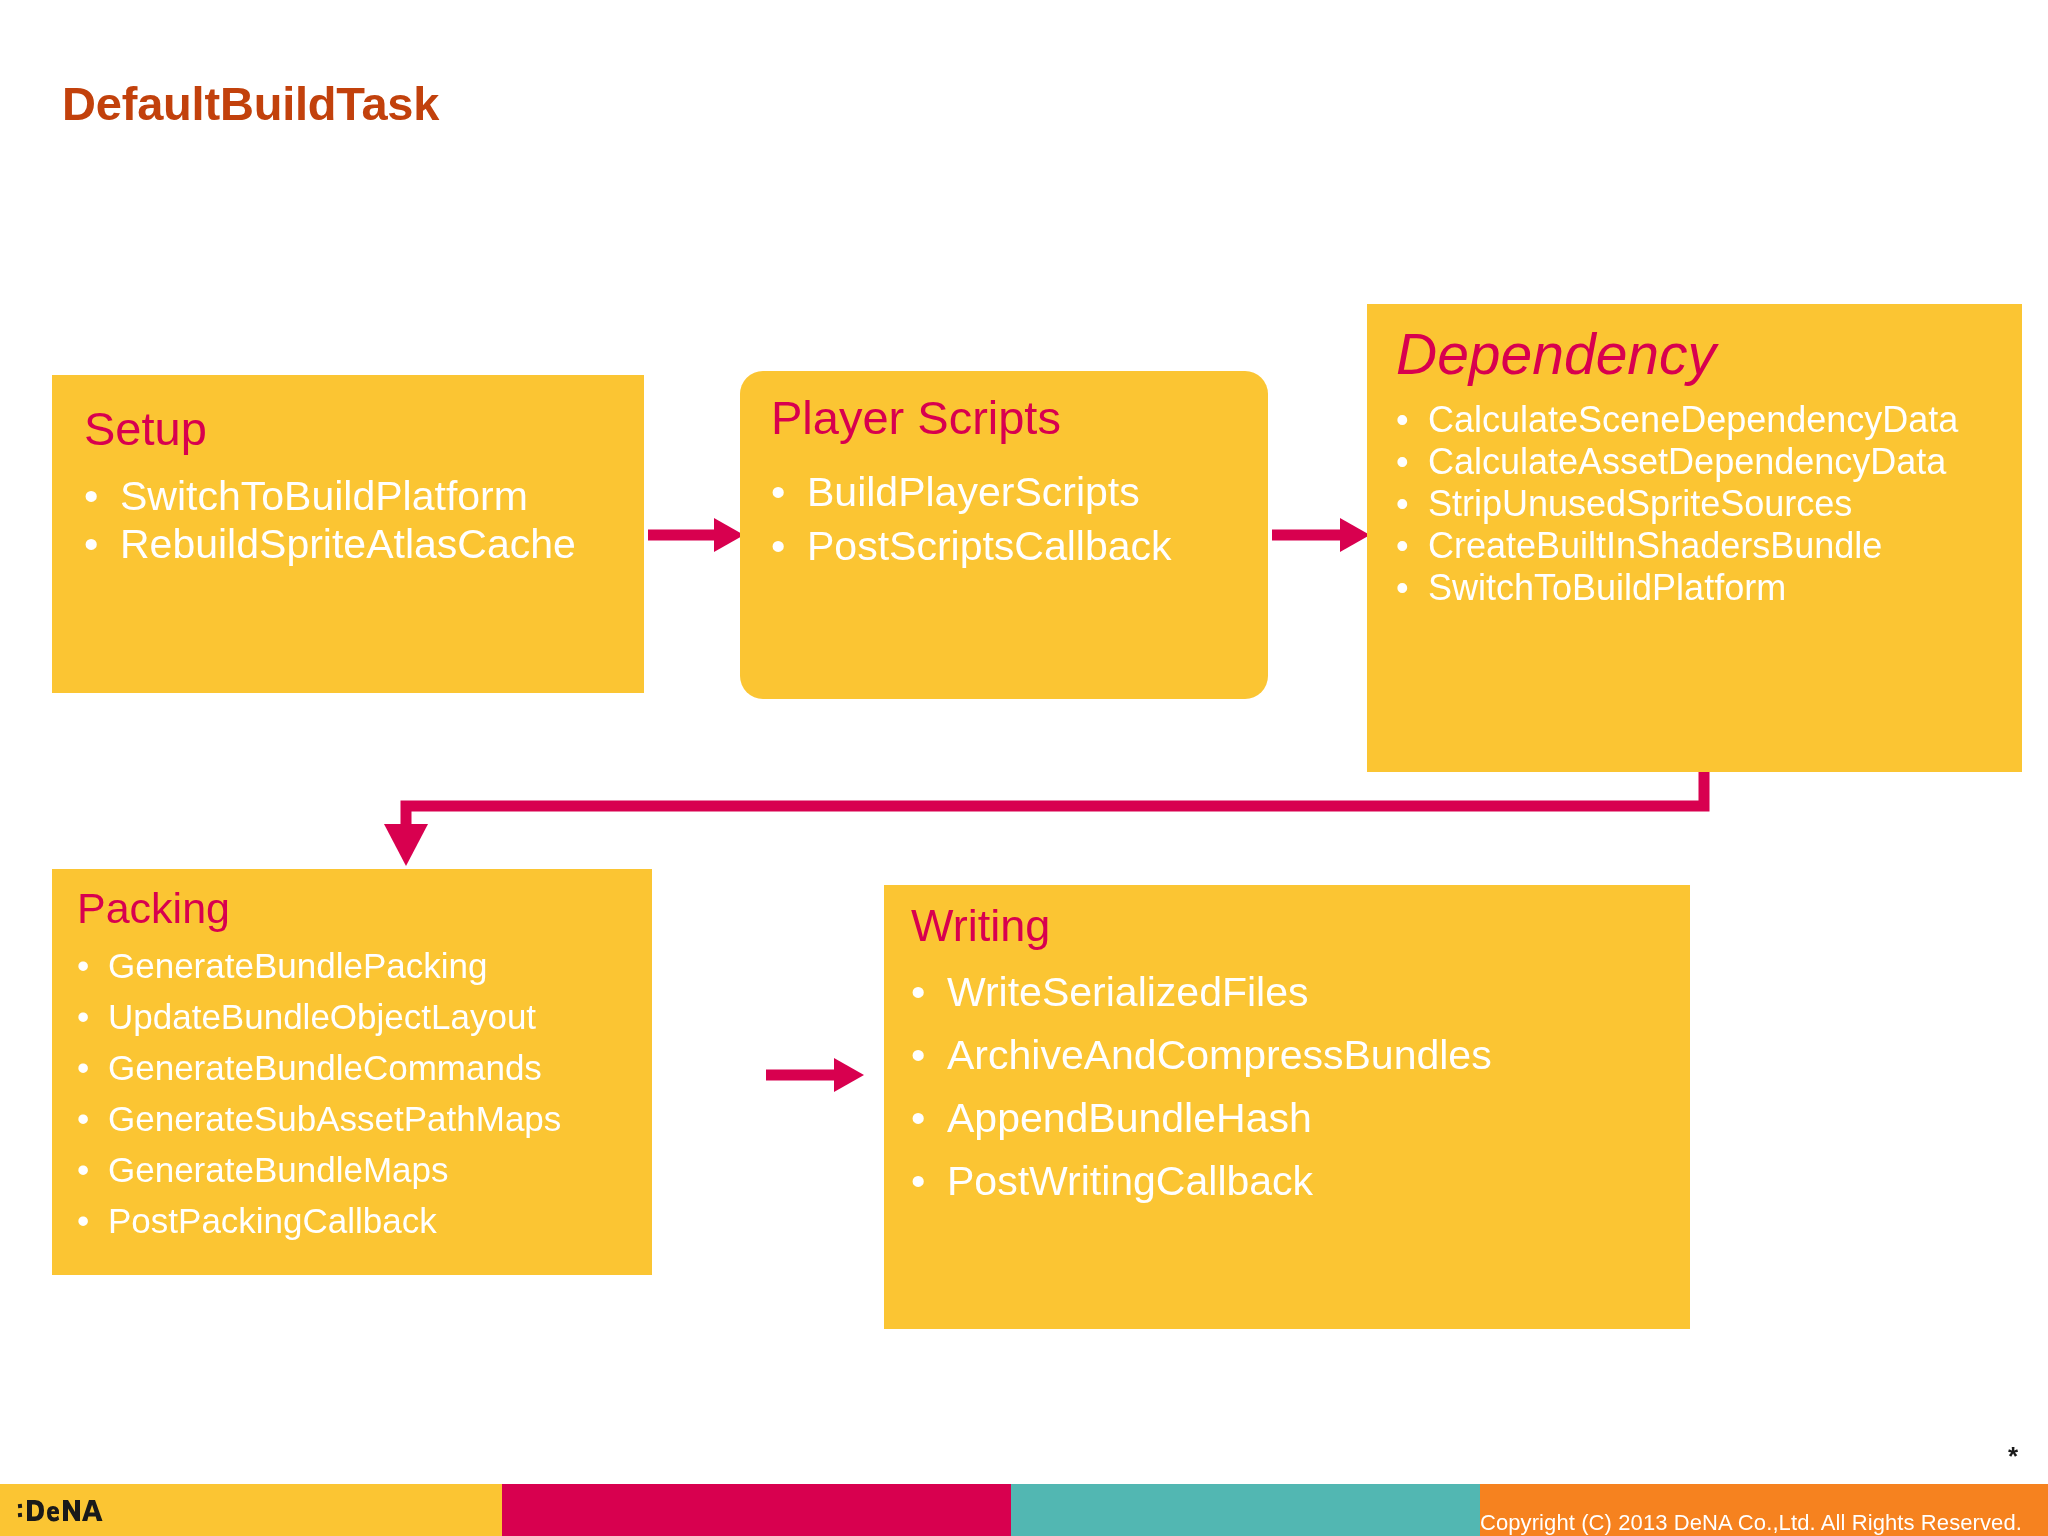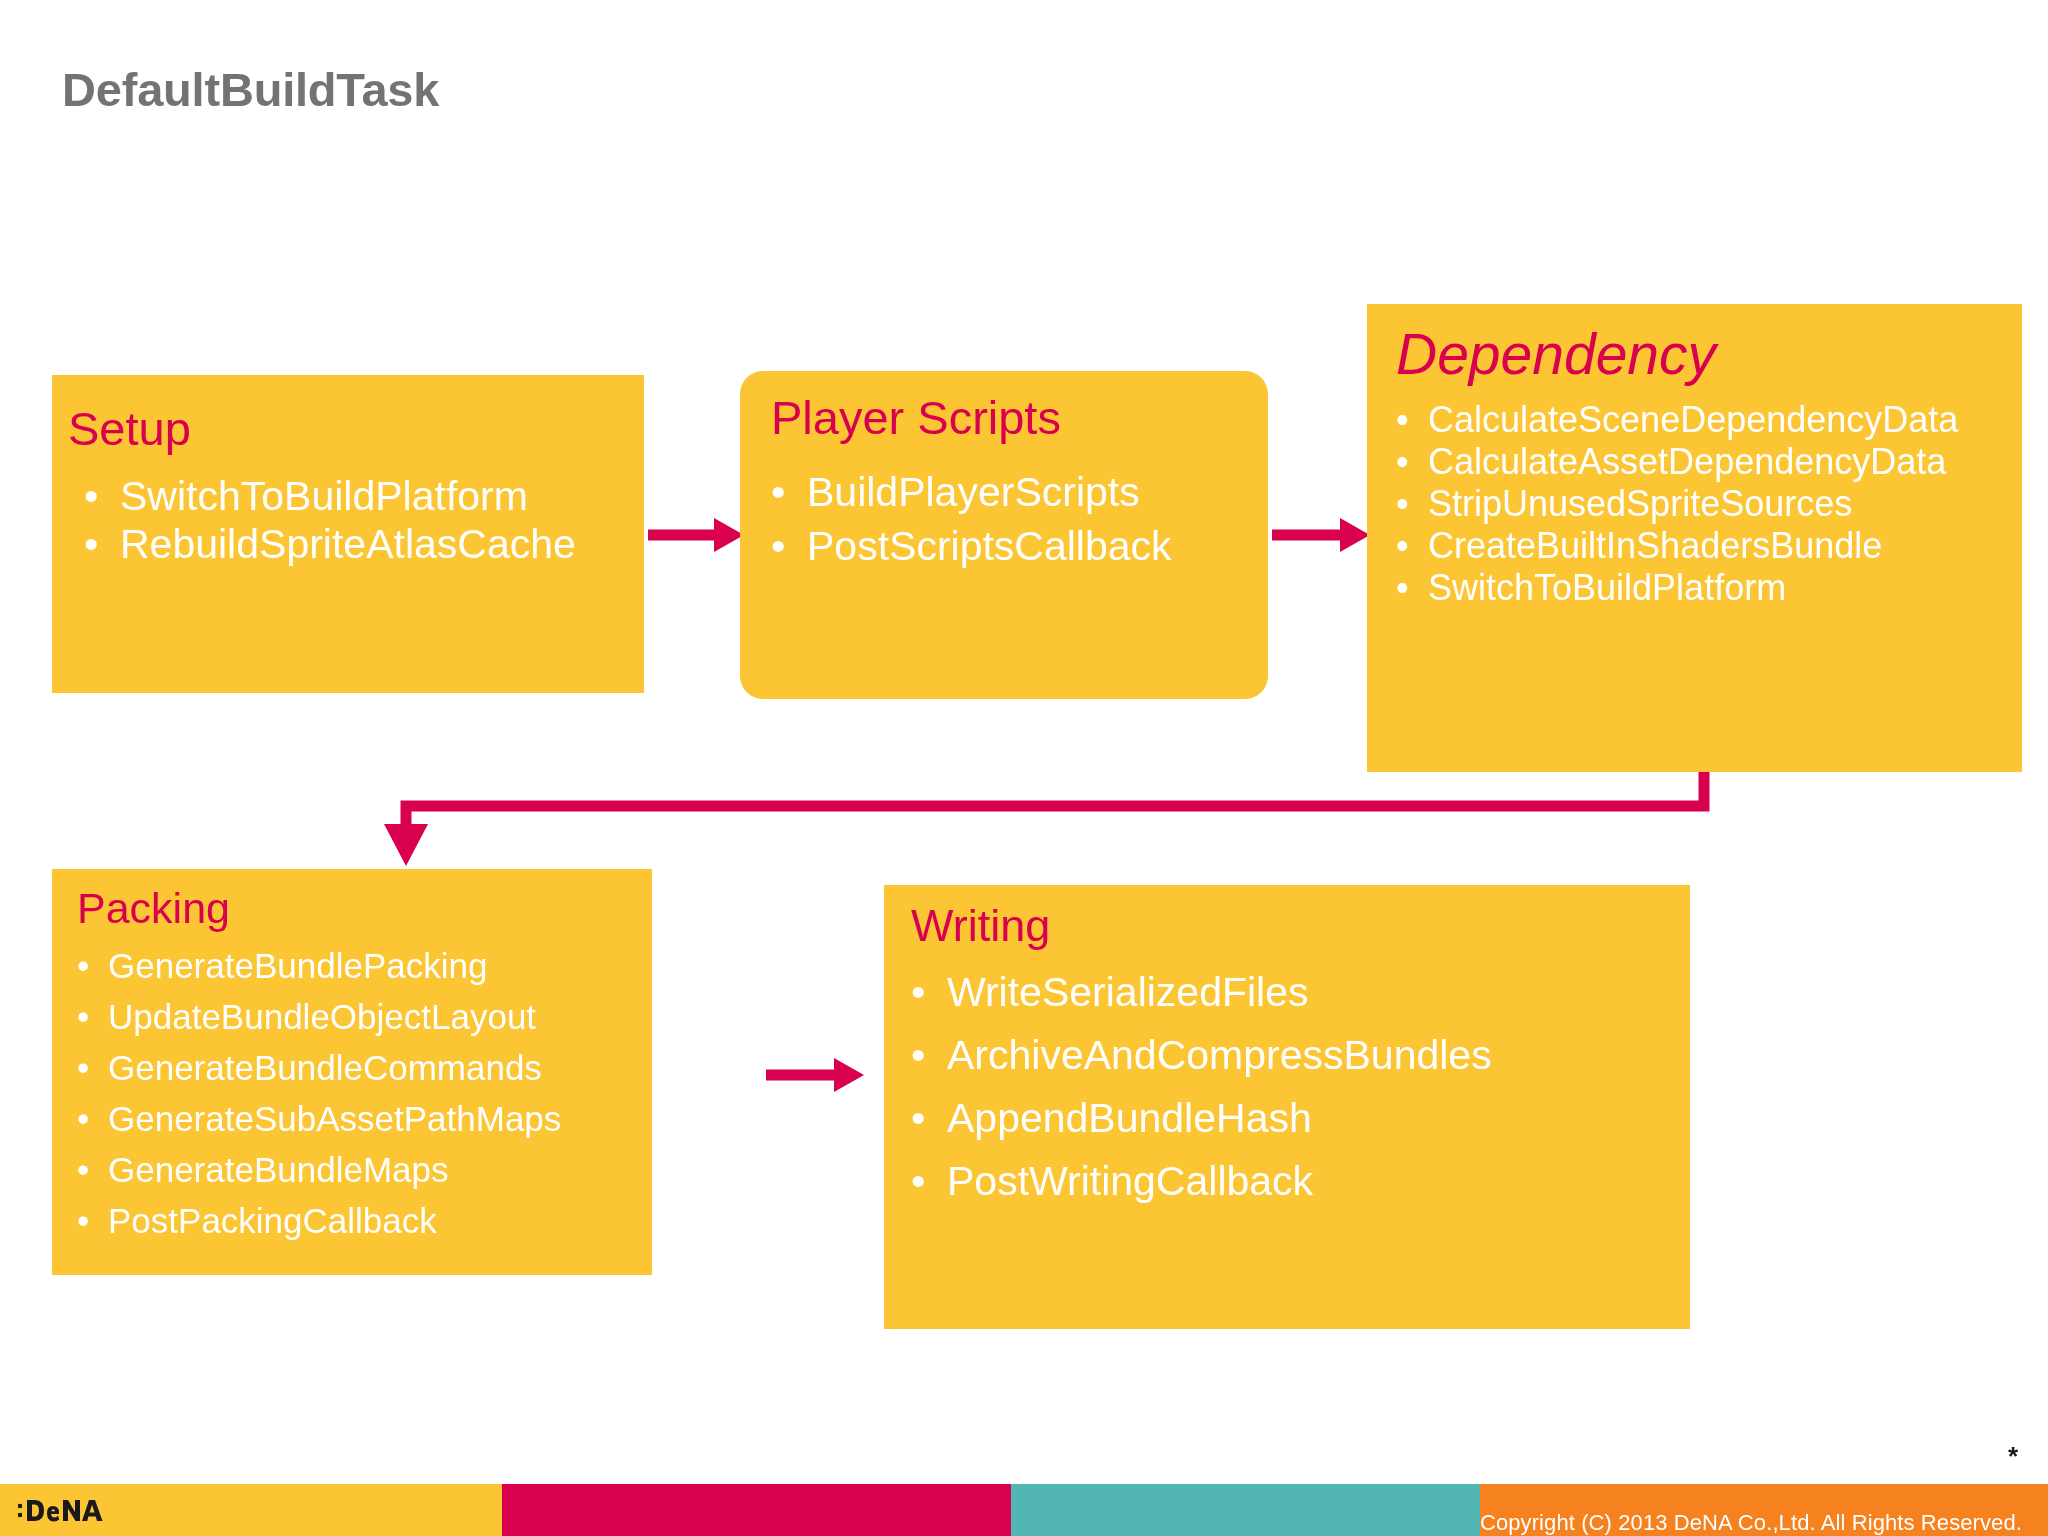--- a/index.html
+++ b/index.html
@@ -13,24 +13,24 @@
     position: relative;
     overflow: hidden;
     font-family: "Liberation Sans", sans-serif;
     background: #ffffff;
   }
 
   
   #slide-title {
     position: absolute;
     left: 62px;
-    top: 62px;
+    top: 76px;
     font-size: 47px;
     font-weight: bold;
-    color: #737373;
+    color: #c2410c;
     letter-spacing: -0.2px;
     white-space: nowrap;
   }
 
   
   .stage-box {
     position: absolute;
     background: #FBC533;
     box-sizing: border-box;
     overflow: hidden;
@@ -67,21 +67,21 @@
 
   
   #box-setup {
     left: 52px;
     top: 375px;
     width: 592px;
     height: 318px;
   }
   #box-setup .stage-heading {
     font-size: 47px;
-    margin: 30px 0 0 16px;
+    margin: 30px 0 0 32px;
   }
   #box-setup .stage-list {
     margin: 22px 0 0 32px;
     font-size: 41px;
     line-height: 1.12;
     width: 535px;
   }
   #box-setup .stage-list li { margin-bottom: 2px; }
   #box-setup .bullet-dot { width: 36px; }
 

